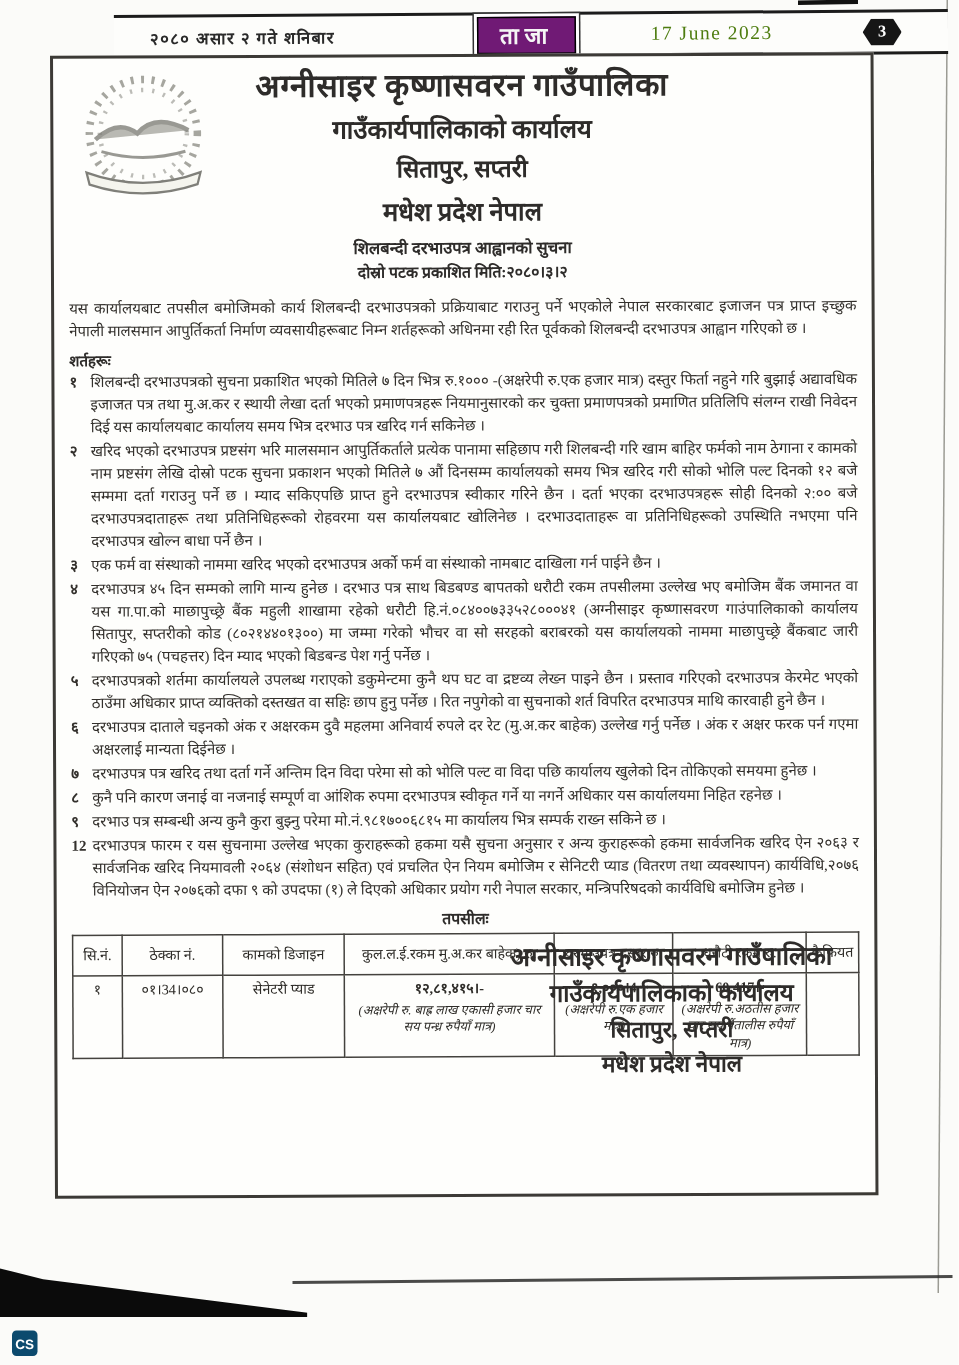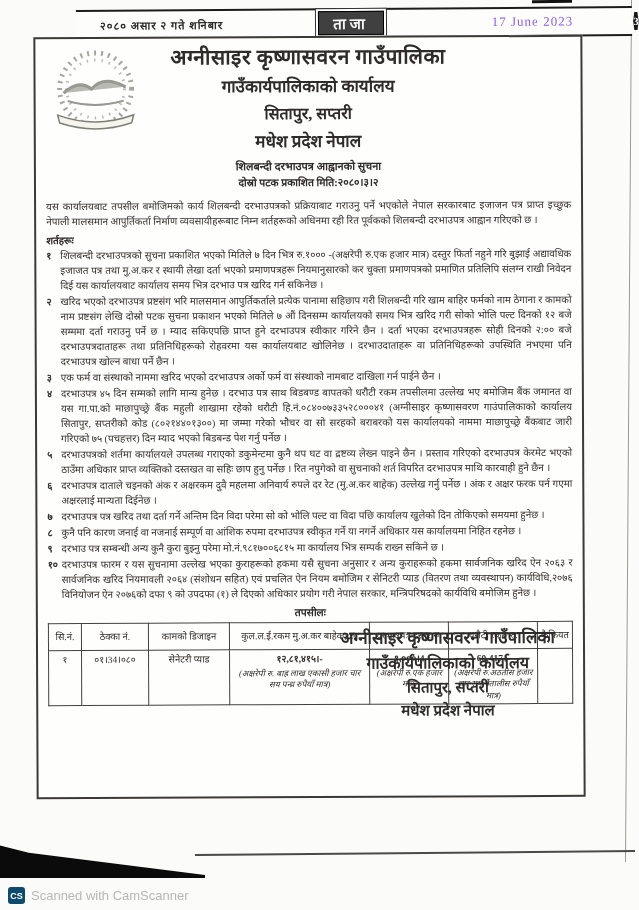--- a/index.html
+++ b/index.html
@@ -11,25 +11,25 @@
   }
   
   .news-strip{
     position:absolute;left:76px;top:8px;width:556px;height:26px;
     border-top:2px solid #1c1c1c;border-bottom:2px solid #1c1c1c;
     display:flex;align-items:center;transform:rotate(-0.4deg);
     background:#fdfdfb;
   }
   .np-date{font-size:11px;font-weight:bold;letter-spacing:1px;color:#2a2a2a;margin-left:24px;white-space:nowrap;}
   .masthead{
-    margin-left:95px;background:#404040;color:#f5f5f5;border:1px solid #000;
+    margin-left:95px;background:#701a75;color:#f5f5f5;border:1px solid #000;
     padding:1px 14px;font-size:15px;font-weight:bold;letter-spacing:4px;
     box-shadow:0 0 0 2px #fff,0 0 0 3px #333;
   }
-  .en-date{font-size:13px;color:#8b5cf6;margin-left:108px;letter-spacing:1px;white-space:nowrap;}
+  .en-date{font-size:13px;color:#4d7c0f;margin-left:50px;letter-spacing:1px;white-space:nowrap;}
   .page-badge{
     margin-left:60px;width:26px;height:18px;background:#161616;color:#fff;
     display:flex;align-items:center;justify-content:center;
     font-size:11px;font-weight:bold;
     clip-path:polygon(22% 0,78% 0,100% 50%,78% 100%,22% 100%,0 50%);
   }
   
   .page-edge{position:absolute;top:0;right:10px;width:1px;height:862px;background:#9b9b94;transform:rotate(0.4deg);}
   .top-mark{position:absolute;left:532px;top:0;width:40px;height:3px;background:#111;transform:rotate(-1deg);}
   
@@ -162,21 +162,21 @@
   </div>
   <div class="term">
     <span class="tnum">८</span>
     <span class="ttext">कुनै पनि कारण जनाई वा नजनाई सम्पूर्ण वा आंशिक रुपमा दरभाउपत्र स्वीकृत गर्ने या नगर्ने अधिकार यस कार्यालयमा निहित रहनेछ ।</span>
   </div>
   <div class="term">
     <span class="tnum">९</span>
     <span class="ttext">दरभाउ पत्र सम्बन्धी अन्य कुनै कुरा बुझ्नु परेमा मो.नं.९८१७००६८१५ मा कार्यालय भित्र सम्पर्क राख्न सकिने छ ।</span>
   </div>
   <div class="term">
-    <span class="tnum">१०</span>
+    <span class="tnum">12</span>
     <span class="ttext">दरभाउपत्र फारम र यस सुचनामा उल्लेख भएका कुराहरूको हकमा यसै सुचना अनुसार र अन्य कुराहरूको हकमा सार्वजनिक खरिद ऐन २०६३ र सार्वजनिक खरिद नियमावली २०६४ (संशोधन सहित) एवं प्रचलित ऐन नियम बमोजिम र सेनिटरी प्याड (वितरण तथा व्यवस्थापन) कार्यविधि,२०७६ विनियोजन ऐन २०७६को दफा ९ को उपदफा (१) ले दिएको अधिकार प्रयोग गरी नेपाल सरकार, मन्त्रिपरिषदको कार्यविधि बमोजिम हुनेछ ।</span>
   </div>
 
   <div class="schedule-heading">तपसीलः</div>
 
   <table class="sched">
     <thead>
       <tr>
         <th style="width:28px">सि.नं.</th>
         <th style="width:72px">ठेक्का नं.</th>
@@ -216,14 +216,13 @@
     <div class="sig4">मधेश प्रदेश नेपाल</div>
   </div>
 
 </div>
 
 <div class="curl"></div>
 <div class="curl-line"></div>
 
 <div class="watermark">
   <span class="cs-badge">CS</span>
-  <span class="wm-text">Scanned with CamScanner</span>
 </div>
 
 </body></html>

